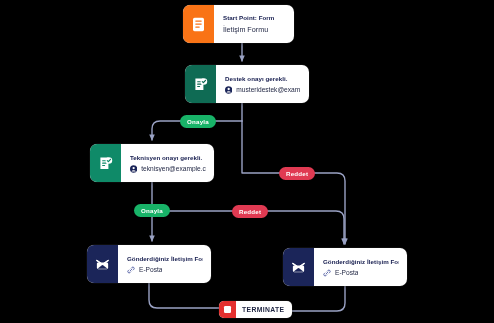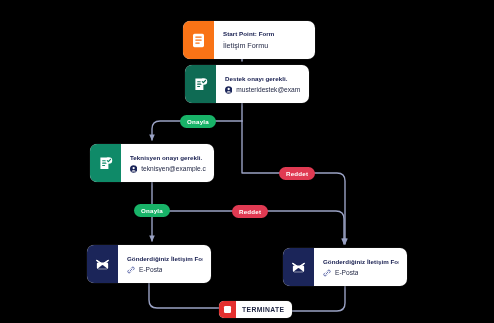--- a/index.html
+++ b/index.html
@@ -164,21 +164,21 @@
       <path d="M 152 211 L 152 241" marker-end="url(#arrow)"></path>
 
       <path d="M 152 211 L 336 211 Q 344 211 344 219 L 344 244" marker-end="url(#arrow)"></path>
 
       <path d="M 149 283 L 149 300 Q 149 308 157 308 L 245 308 L 245 314" marker-end="url(#arrow)"></path>
 
       <path d="M 345 286 L 345 303 Q 345 311 337 311 L 292 311"></path>
     </g>
   </svg>
 
-  <div class="node" id="node-start" style="left:183px; top:21px; width:132px; height:38px;">
+  <div class="node" id="node-start" style="left:183px; top:5px; width:111px; height:38px;">
     <div class="node-icon fill-orange">
       <svg width="13" height="15" viewBox="0 0 13 15" xmlns="http://www.w3.org/2000/svg">
         <rect x="1" y="0.8" width="11" height="13.4" rx="1.6" fill="#ffffff"></rect>
         <rect x="3.2" y="3.4" width="6.6" height="1.25" rx="0.6" fill="#f97316"></rect>
         <rect x="3.2" y="6.4" width="6.6" height="1.25" rx="0.6" fill="#f97316"></rect>
         <rect x="3.2" y="9.4" width="4.6" height="1.25" rx="0.6" fill="#f97316"></rect>
       </svg>
     </div>
     <div class="node-body">
       <div class="node-title">Start Point: Form</div>

